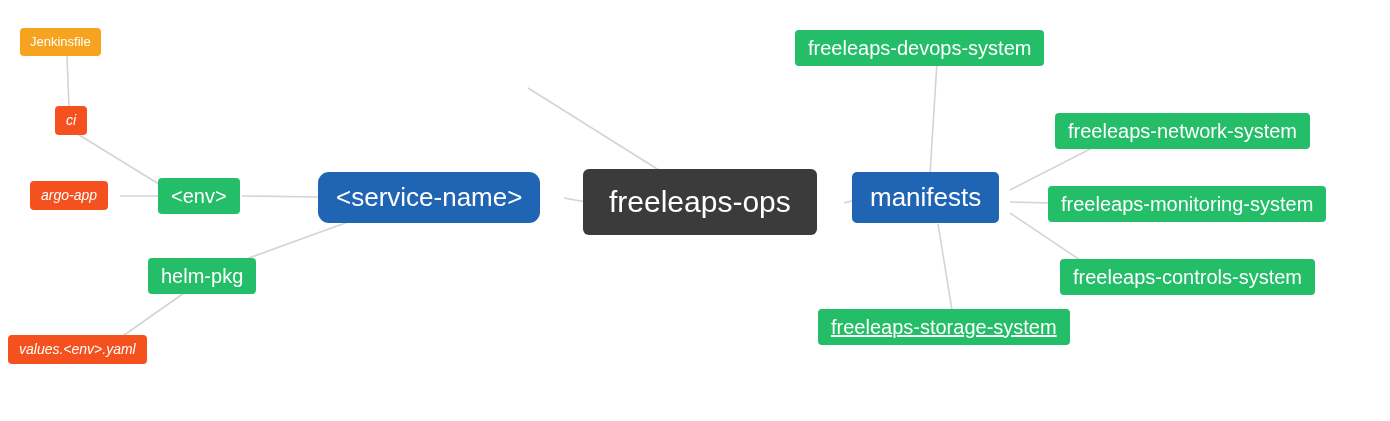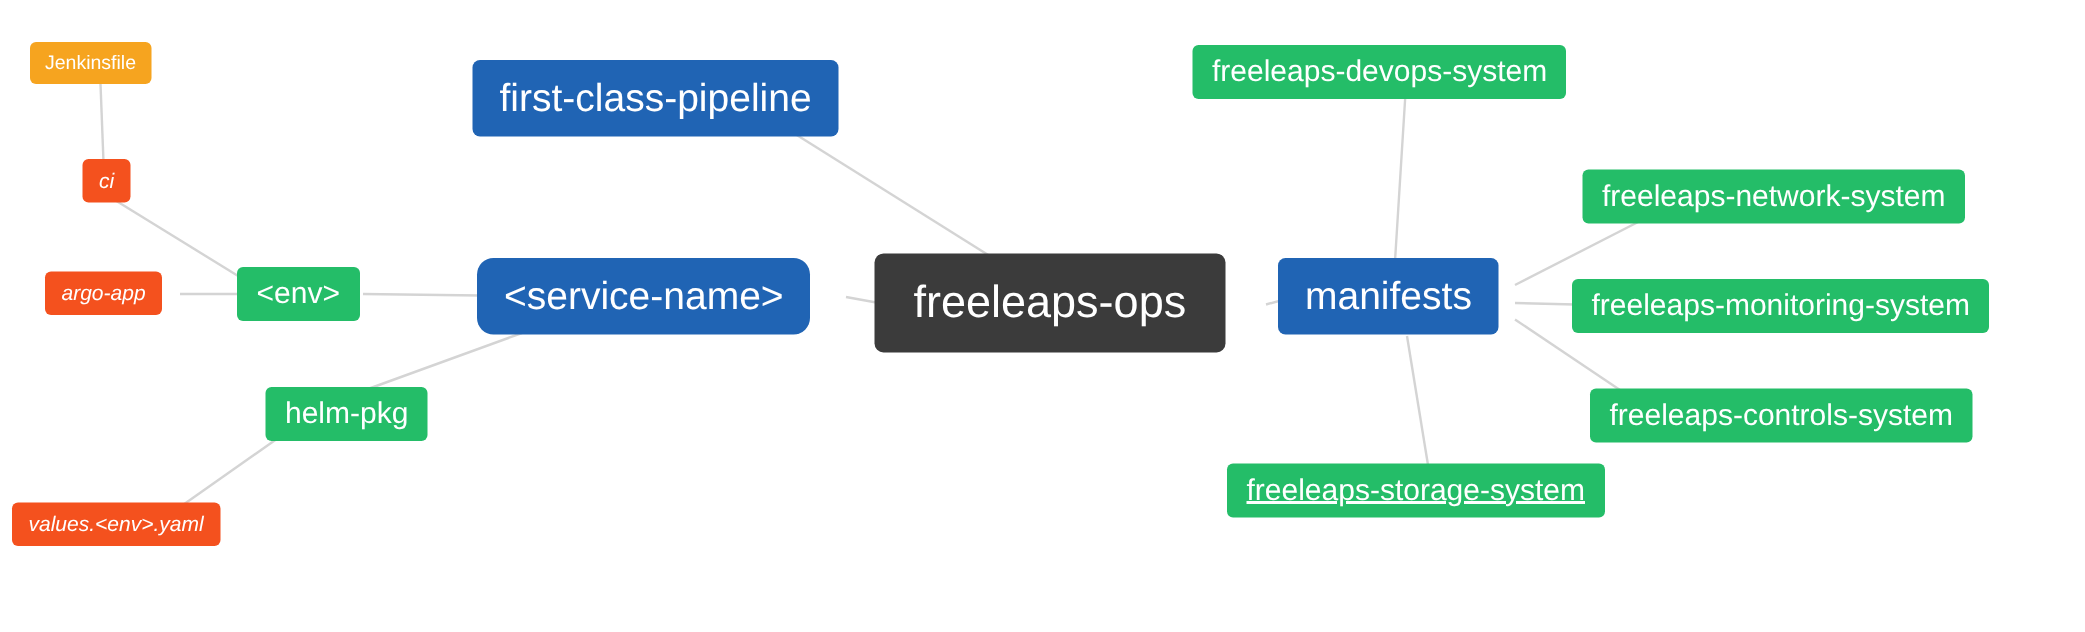--- a/index.html
+++ b/index.html
@@ -89,25 +89,24 @@
   </svg>
 
   <div class="node lvl4" style="left:20px; top:28px;">Jenkinsfile</div>
 
   <div class="node lvl3" style="left:55px; top:106px;">ci</div>
 
   <div class="node lvl3" style="left:30px; top:181px;text-align:right;">argo-app</div>
 
   <div class="node lvl2" style="left:158px; top:178px;">&lt;env&gt;</div>
 
-  <div class="node lvl2" style="left:148px; top:258px;margin-left:29px;">helm-pkg</div>
+  <div class="node lvl2" style="left:148px; top:258px;">helm-pkg</div>
 
   <div class="node lvl3" style="left:8px; top:335px;">values.&lt;env&gt;.yaml</div>
 
-  <div class="node lvl1" style="left:315px; top:40px;">first-class-pipeline</div>
 
   <div class="node lvl1" style="left:318px; top:172px;border-radius:11px;">&lt;service-name&gt;</div>
 
   <div class="node lvl0" style="left:583px; top:169px;">freeleaps-ops</div>
 
   <div class="node lvl1" style="left:852px; top:172px;">manifests</div>
 
   <div class="node lvl2" style="left:795px; top:30px;">freeleaps-devops-system</div>
 
   <div class="node lvl2" style="left:1055px; top:113px;">freeleaps-network-system</div>

